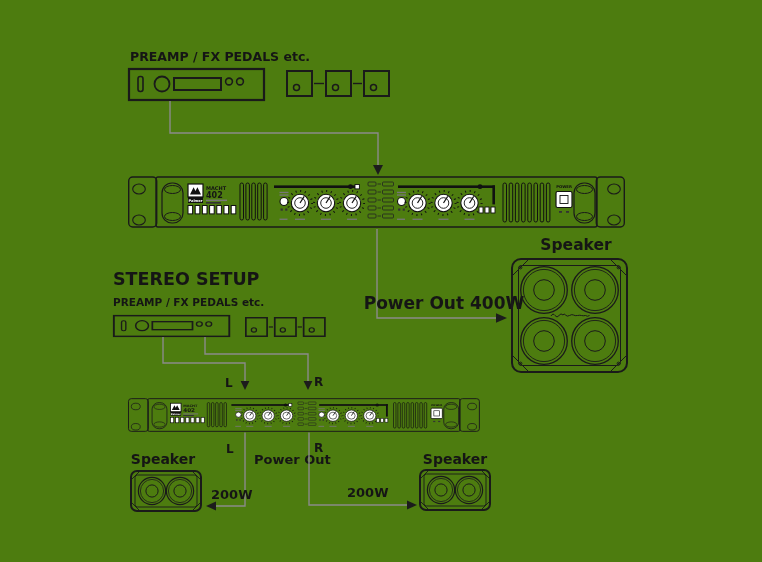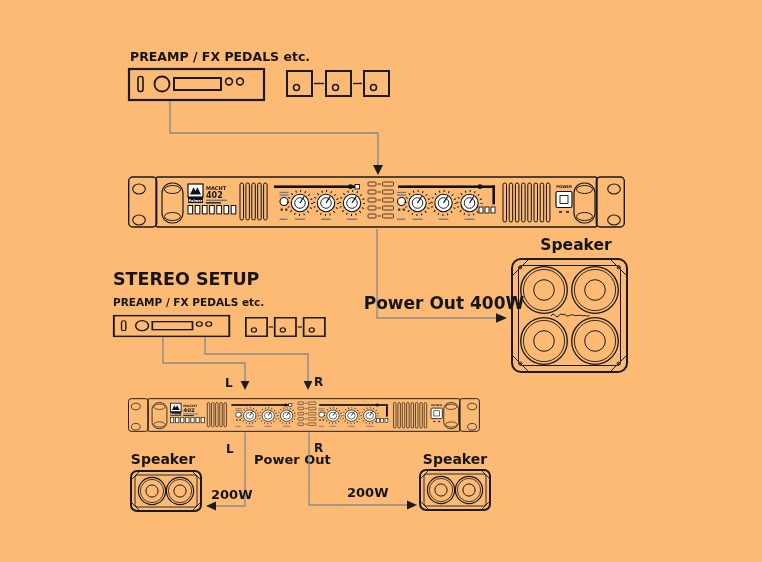--- a/index.html
+++ b/index.html
@@ -1,16 +1,16 @@
 <!DOCTYPE html>
 <html><head>
 <meta charset="utf-8">
 <style>
   html,body{margin:0;padding:0;background:#fff;}
-  #stage{position:relative;width:762px;height:562px;background:#fdba74;overflow:hidden;
+  #stage{position:relative;width:762px;height:562px;background:#4d7c0f;overflow:hidden;
          font-family:"DejaVu Sans",sans-serif;}
   svg{display:block}
   .hw{font-family:"DejaVu Sans",sans-serif;font-weight:700;fill:#151515;}
   .ink{stroke:#1a1a1a;fill:none;}
   .conn{stroke:#8a8a8a;stroke-width:1.4;fill:none;}
   .arr{fill:#1c1c1c;stroke:none;}
   .dash{fill:#777;stroke:none;}
 </style>
 </head>
 <body>

